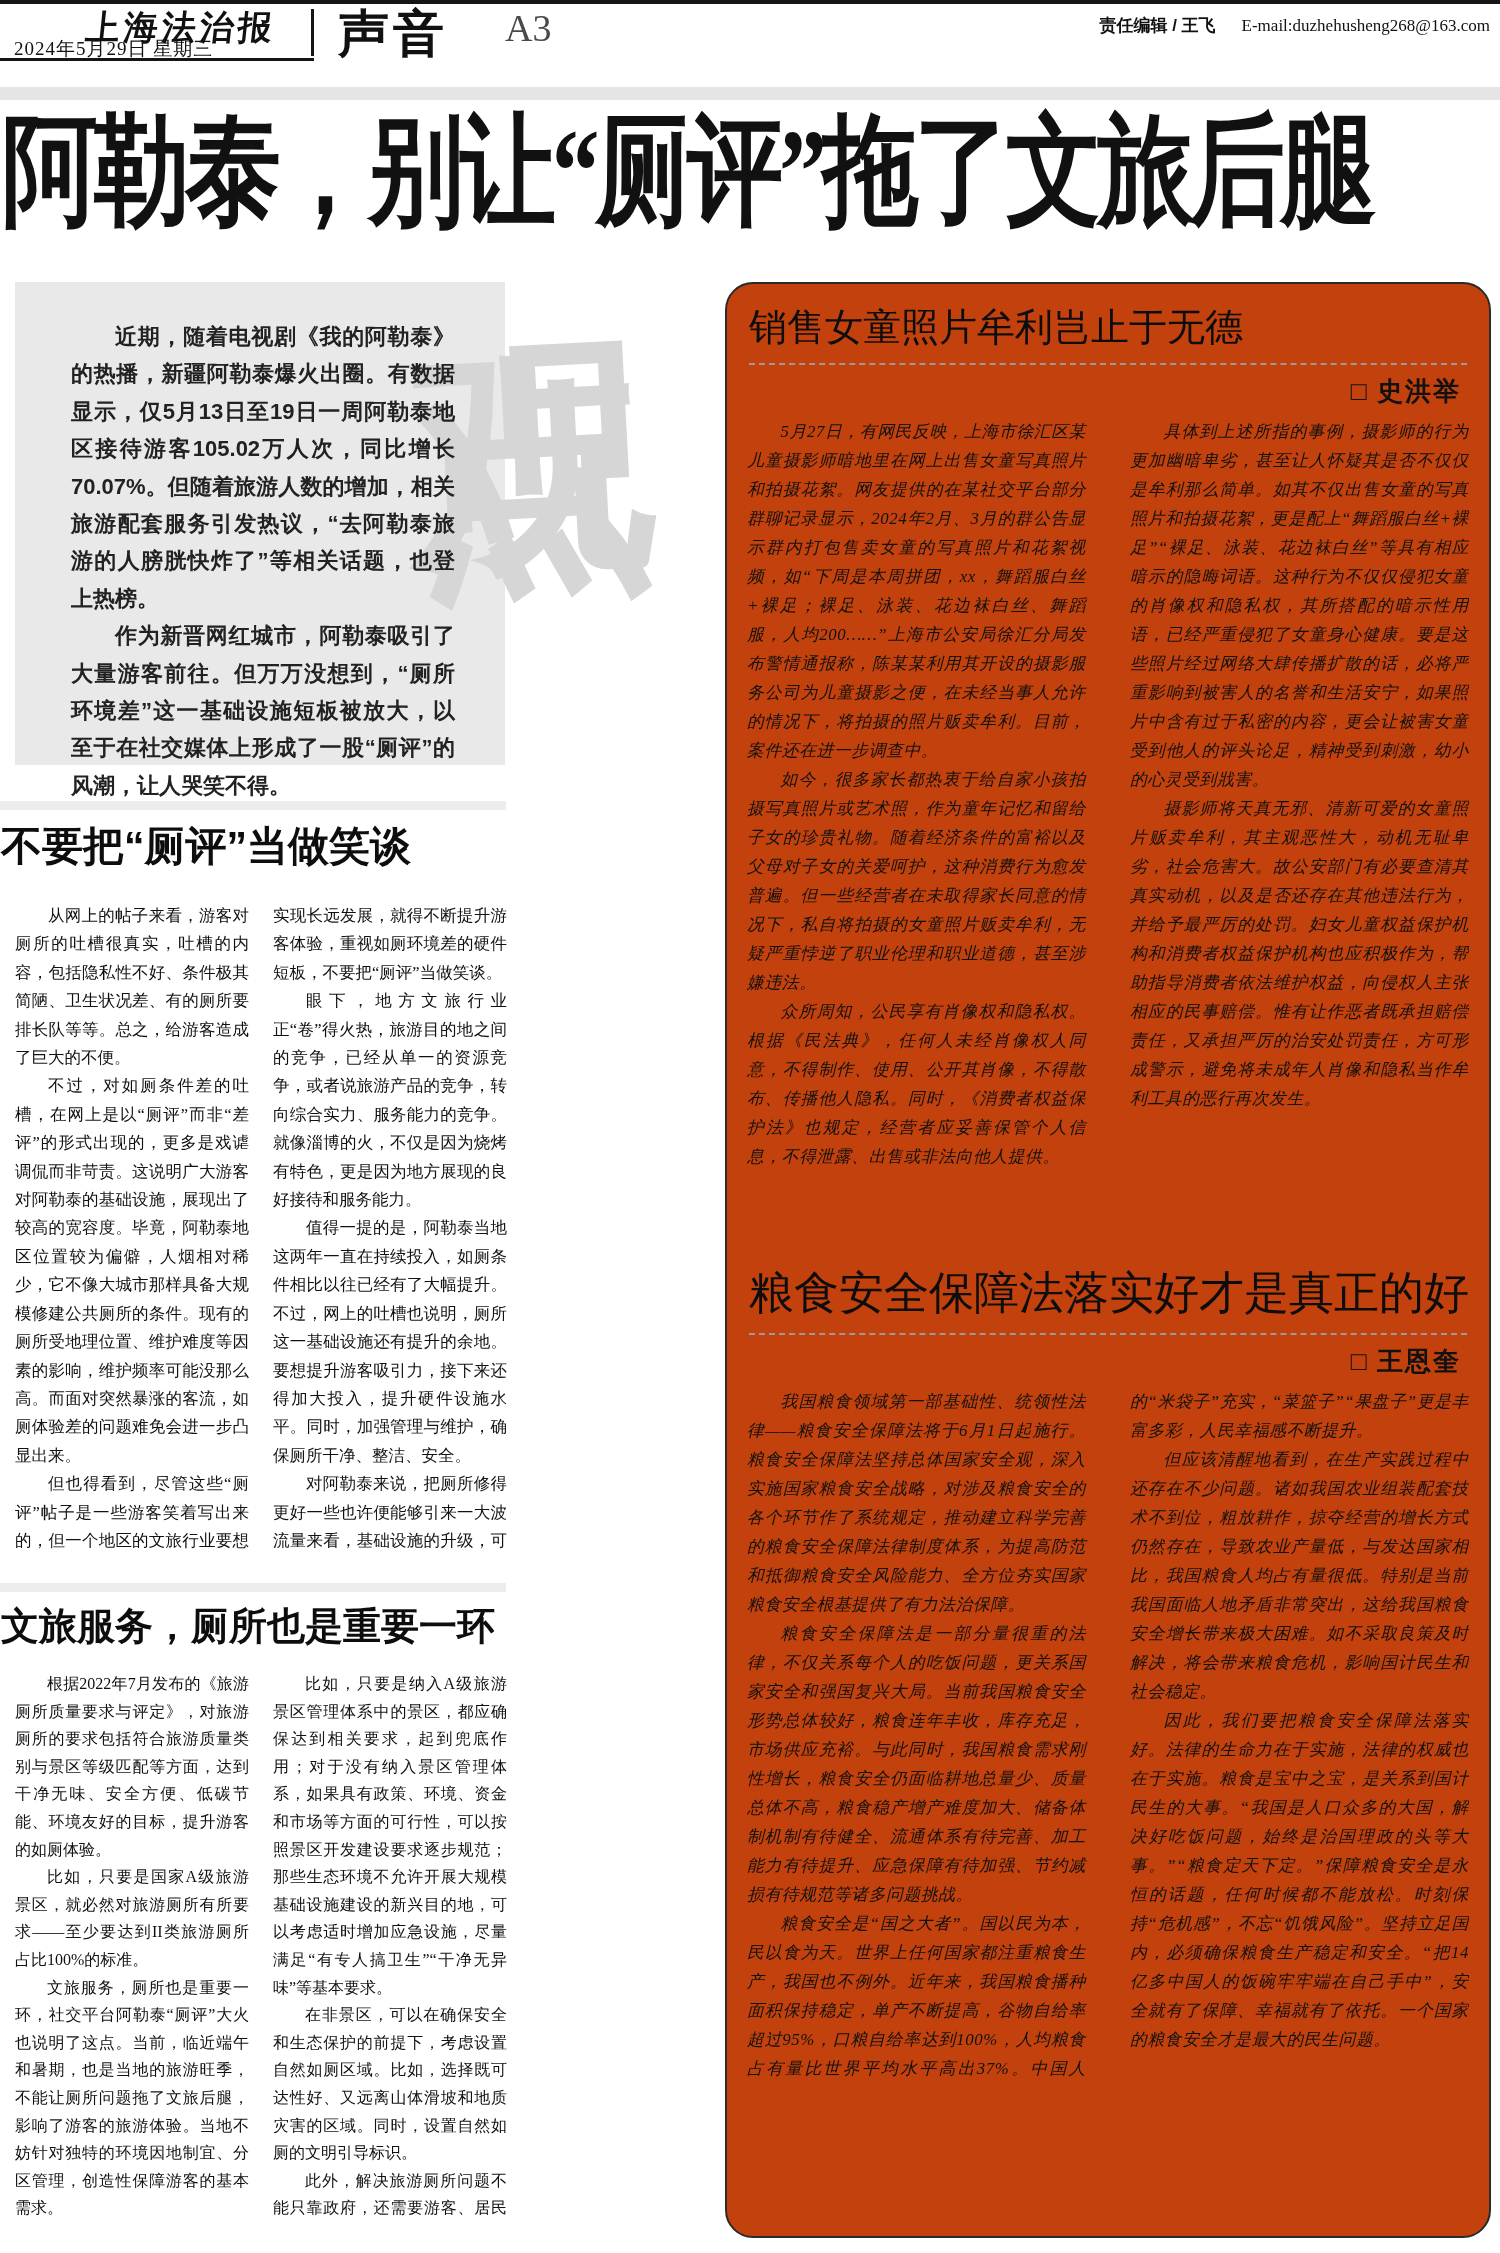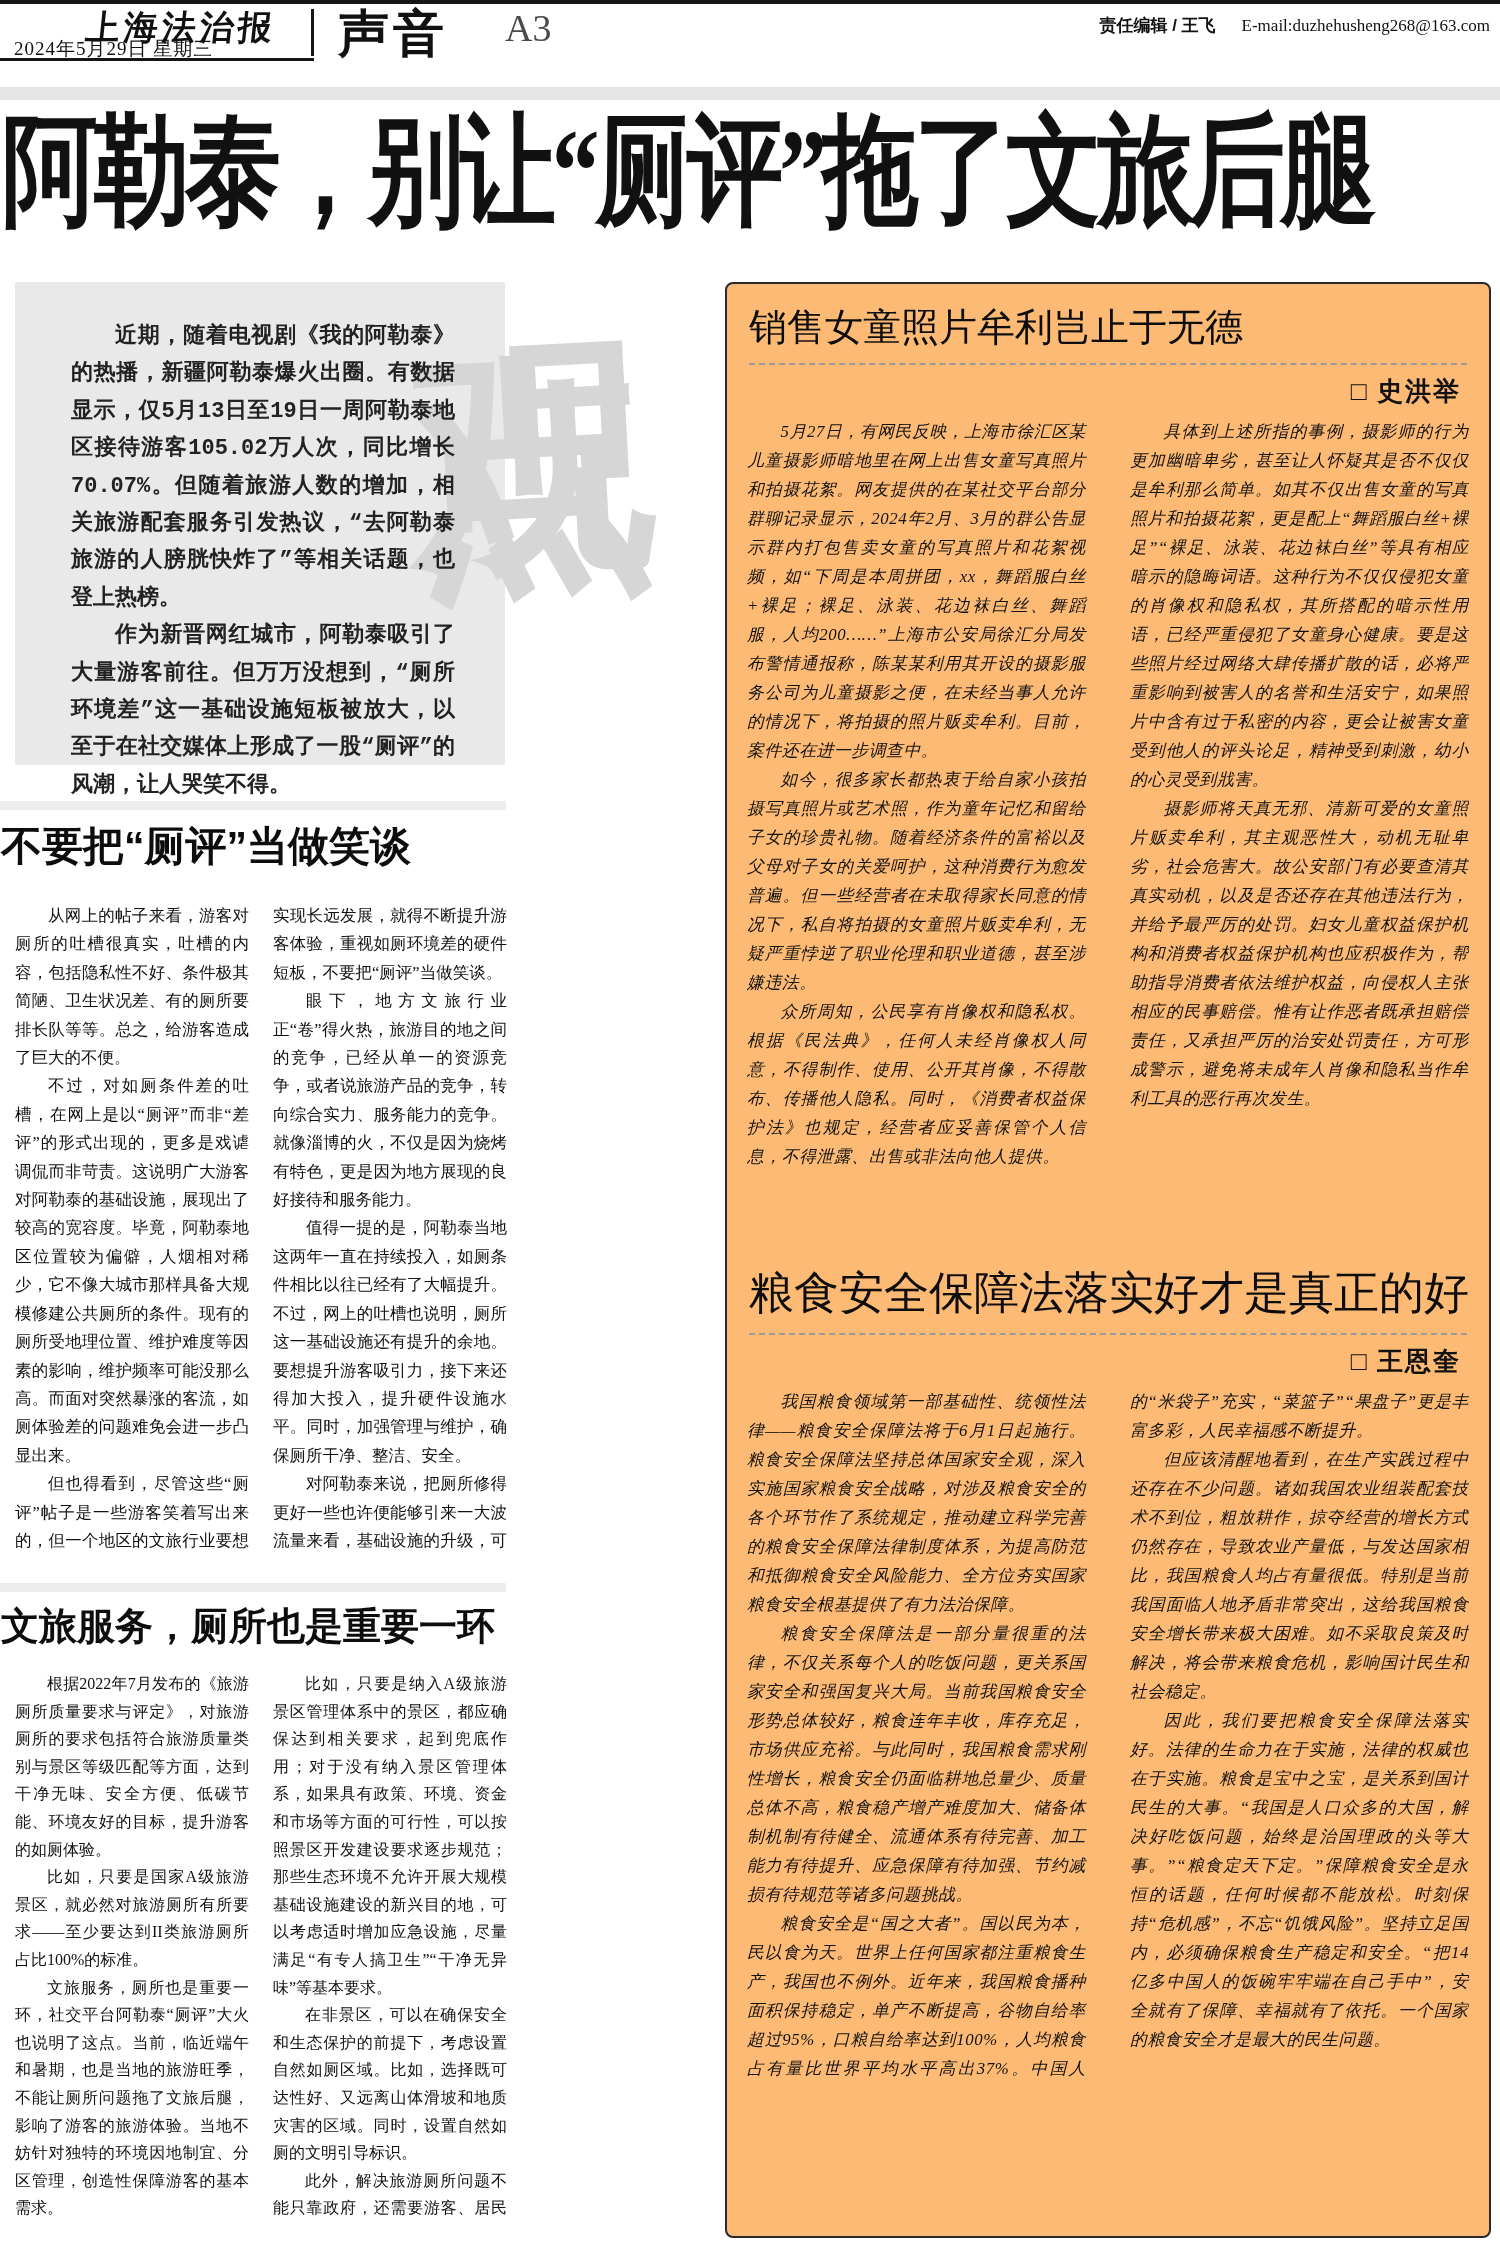--- a/index.html
+++ b/index.html
@@ -22,37 +22,37 @@
   
   #headline-band{left:0;top:87px;width:1500px;height:13px;background:#e5e5e5;}
   #headline{left:2px;top:94px;font-size:121px;font-weight:bold;white-space:nowrap;
     transform:scaleX(0.79);transform-origin:0 0;letter-spacing:-5px;line-height:1.28;}
   
   #watermark{left:388px;top:152px;writing-mode:vertical-rl;text-orientation:upright;
     font-size:244px;line-height:1.04;color:#d6d6d6;font-weight:bold;transform:rotate(-3deg);z-index:2;}
   
   #intro-box{left:15px;top:282px;width:490px;height:483px;background:#e9e9e9;z-index:1;}
   #intro-text{left:15px;top:282px;width:490px;box-sizing:border-box;padding:36px 50px 0 56px;z-index:3;
-    font-family:Liberation Mono, monospace;font-weight:bold;font-size:22px;
+    font-family:Liberation Sans, sans-serif;font-weight:bold;font-size:22px;
     line-height:37.4px;color:#222;text-align:justify;}
   #intro-text p{margin:0;text-indent:2em;}
   
   .left-sep{left:0;width:506px;height:9px;background:#ededed;}
   #sep1{top:801px;} #sep2{top:1583px;}
   .left-title{left:1px;font-family:"Liberation Sans","DejaVu Sans",sans-serif;font-weight:bold;
     color:#0d0d0d;white-space:nowrap;}
   #left-title-1{top:819px;font-size:41px;}
   #left-title-2{top:1601px;font-size:38px;}
   .body-cols{column-count:2;text-align:justify;overflow:hidden;}
   .body-cols p{margin:0;text-indent:2em;}
   #left-body-1{left:15px;top:902px;width:492px;height:662px;column-gap:24px;font-size:16.5px;line-height:28.4px;}
   #left-body-2{left:15px;top:1670px;width:492px;height:577px;column-gap:24px;font-size:16px;line-height:27.6px;}
   
   #right-box{left:725px;top:282px;width:766px;height:1956px;box-sizing:border-box;
-    border:2px solid #2b2b2b;border-radius:8px;background:#fdba74;z-index:3;padding:14px 20px 0 20px;}
+    border:2px solid #2b2b2b;border-radius:28px;background:#c2410c;z-index:3;padding:14px 20px 0 20px;}
   .r-title{font-family:"Liberation Sans","DejaVu Sans",sans-serif;font-weight:normal;color:#0d0d0d;
     margin:4px 0 10px 2px;white-space:nowrap;}
   #rtitle-1{font-size:38px;}
   #rtitle-2{font-size:45px;margin-top:20px;font-family:Liberation Mono, monospace;}
   .dashed{border:none;border-top:2px dashed #9a9a9a;margin:0 2px;height:0;}
   .byline{text-align:right;font-size:26px;margin:9px 8px 8px 0;font-weight:bold;letter-spacing:2px;}
   .rbody{column-count:2;column-gap:44px;text-align:justify;overflow:hidden;
     font-size:16.8px;line-height:29px;letter-spacing:0.6px;margin-top:4px;}
   .rbody p{margin:0;text-indent:2em;font-style:italic;}
   #rbody-1{height:826px;}

